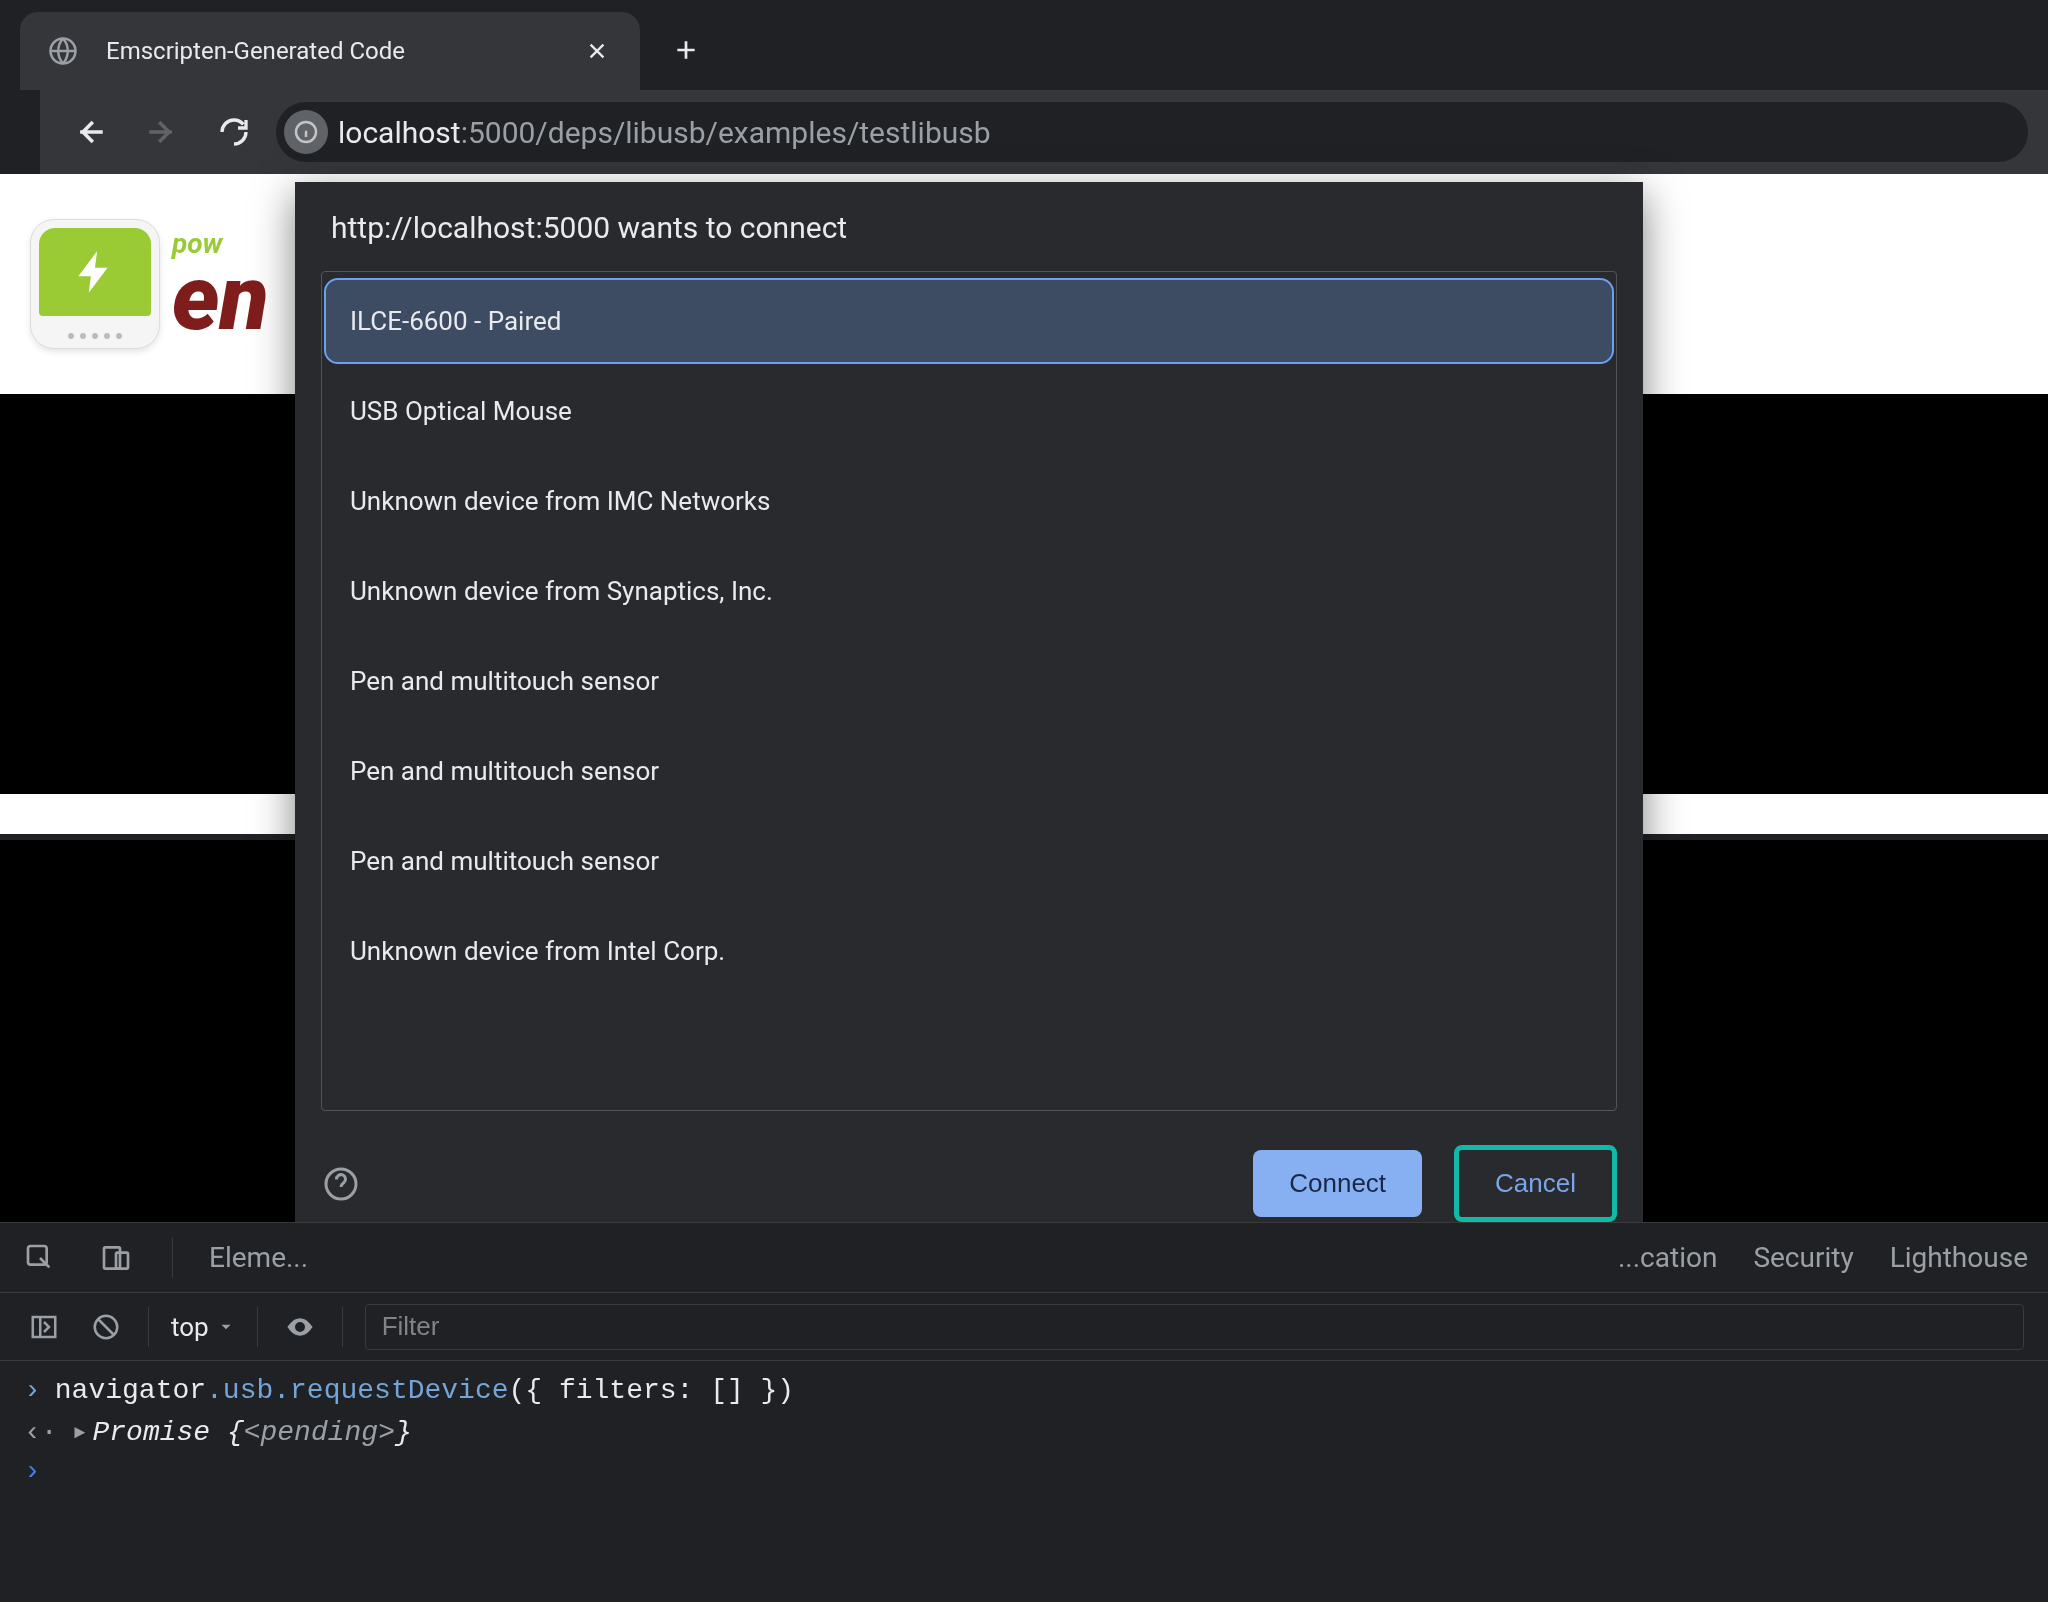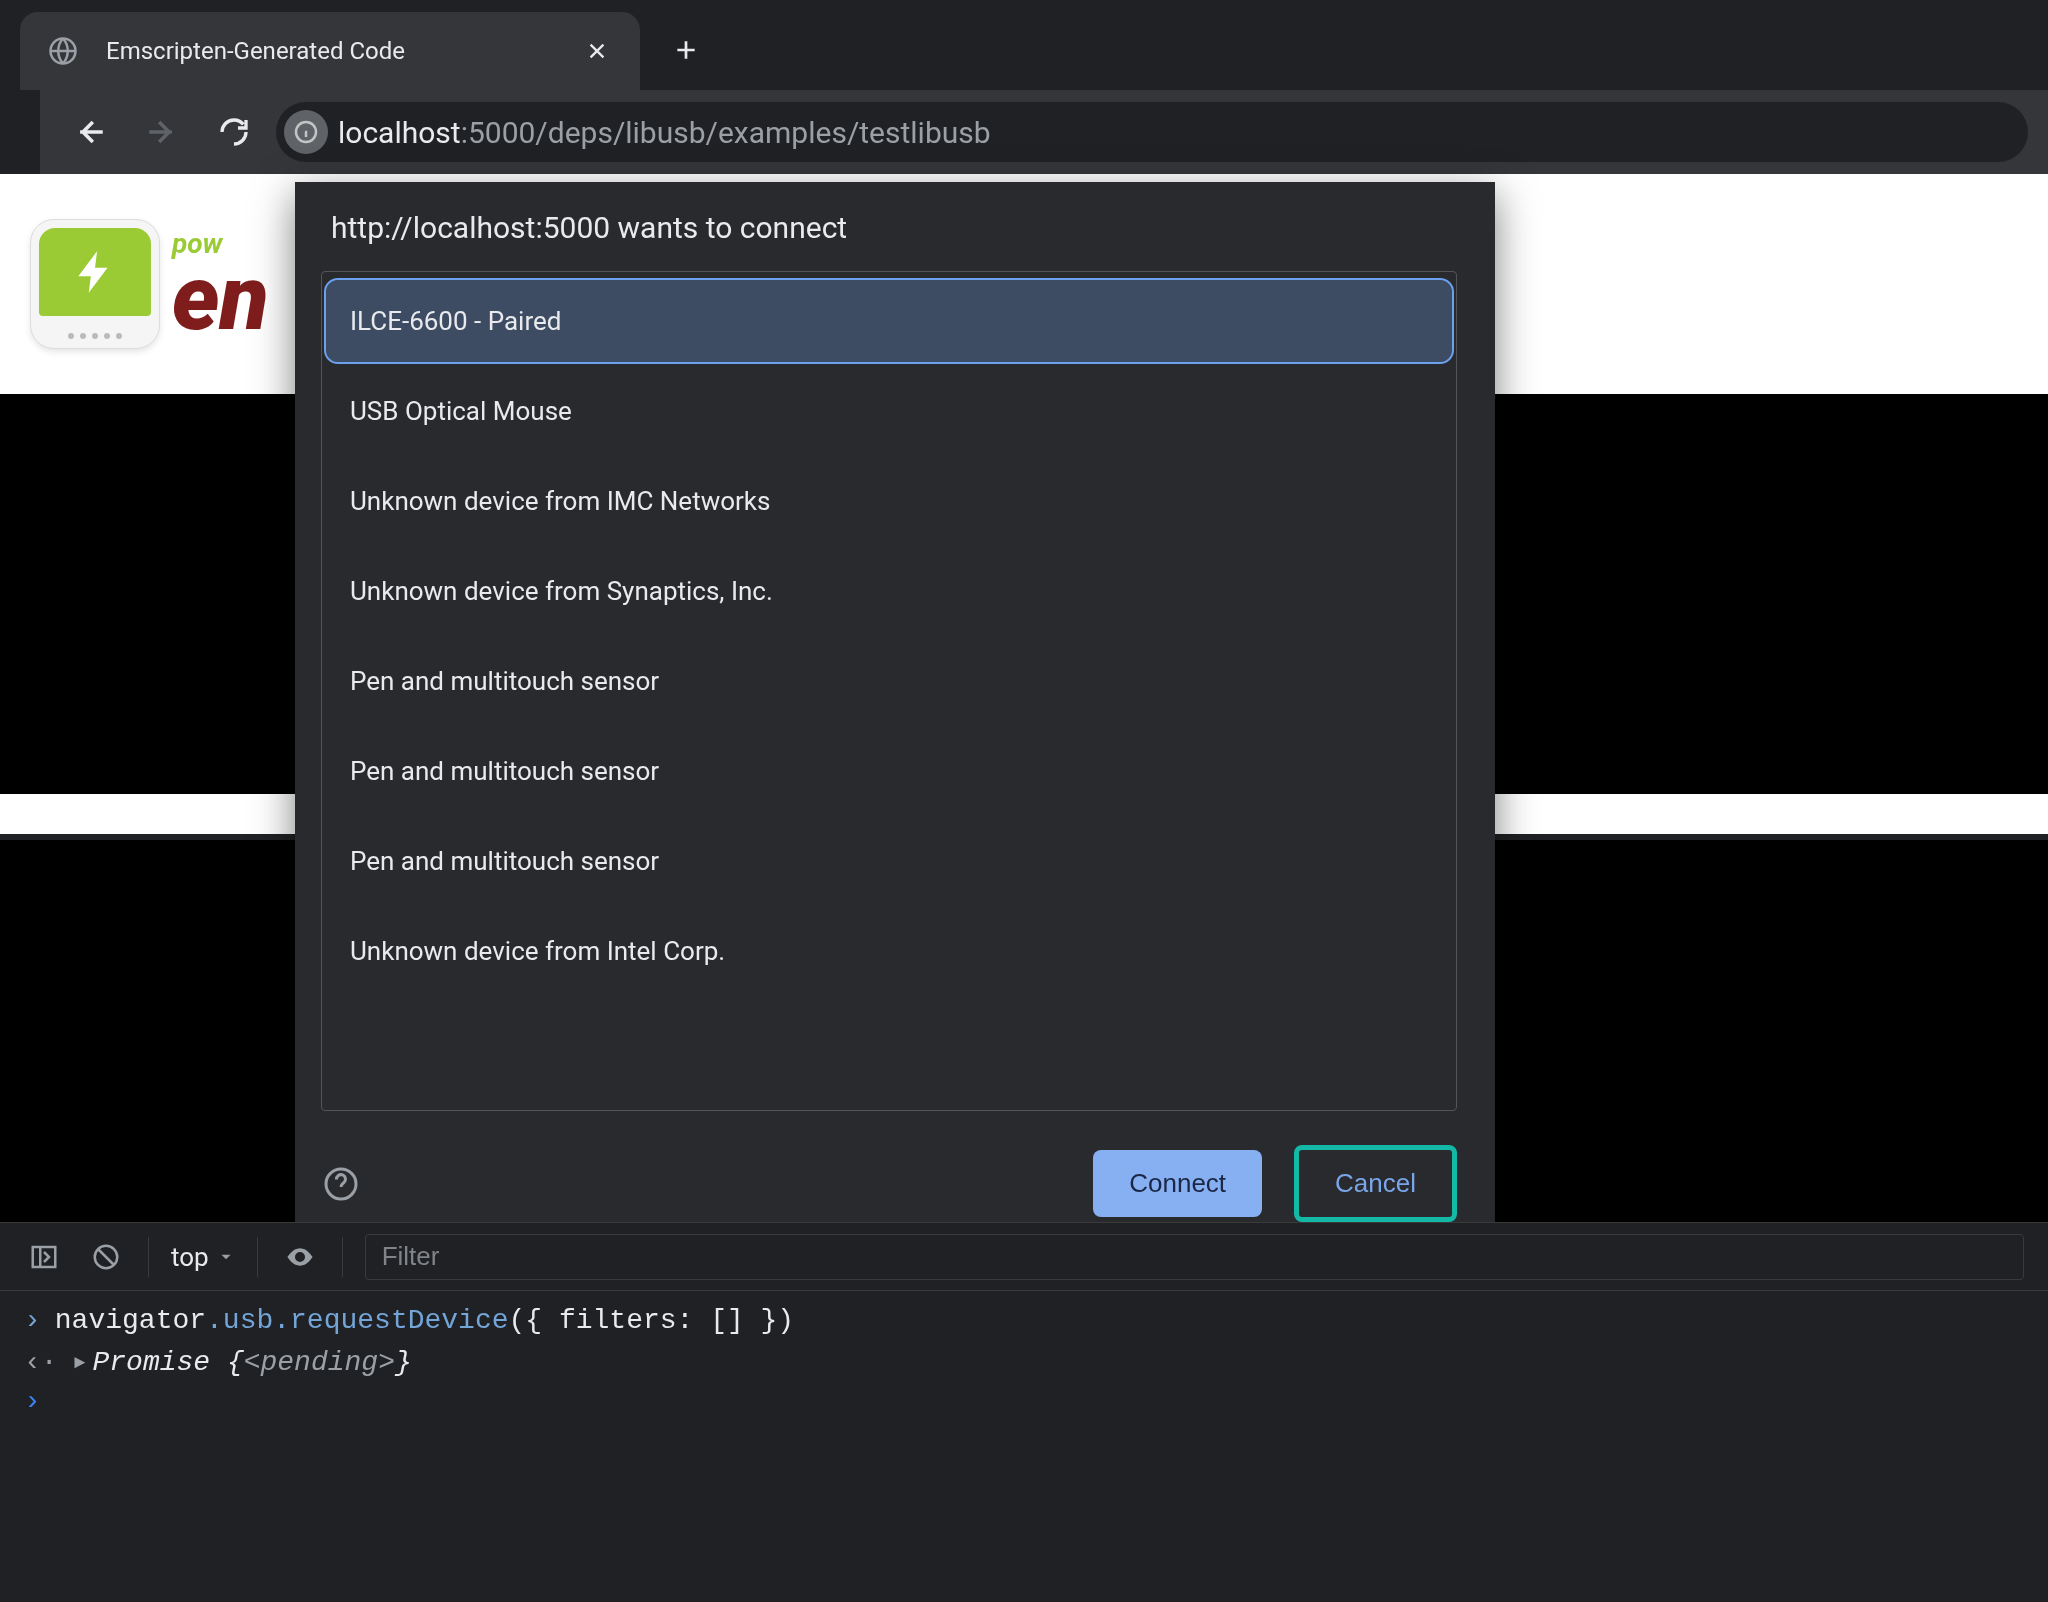--- a/index.html
+++ b/index.html
@@ -140,25 +140,25 @@
       border-top: 4px solid #000;
     }
     .white-strip {
       height: 20px; background:#fff;
     }
 
     
     .dialog {
       position:absolute;
       top:182px; left:295px;
-      width:1200px;
+      width:1348px;
       background:#292a2d;
       border-radius: 0 0 12px 12px;
       box-shadow: 0 12px 40px rgba(0,0,0,.5);
-      padding: 28px 38px 28px 26px;
+      padding: 28px 26px 28px 26px;
       display:flex; flex-direction:column;
     }
     .dialog-title {
       font-size: 30px;
       color:#e8eaed;
       margin: 0 0 26px 10px;
     }
     .dialog-list {
       border:1px solid #545454;
       border-radius: 4px;
@@ -384,20 +384,40 @@
           <path d="M9 9a3 3 0 115 2c-.8.6-2 1.3-2 3M12 18h.01"></path>
         </svg>
     </span>
     <span class="footer-spacer"></span>
     <button class="btn-primary">Connect</button>
     <button class="btn-secondary">Cancel</button>
   </div>
 </div>
 
 <div class="devtools">
+  <div class="devtools-tabs">
+    <span class="dt-ico">
+      <svg viewBox="0 0 24 24" width="32" height="32" fill="none" stroke="#9aa0a6" stroke-width="2">
+          <rect x="3" y="3" width="14" height="14" rx="2"></rect>
+          <path d="M12 12l7 7"></path>
+        </svg>
+    </span>
+    <span class="dt-ico">
+      <svg viewBox="0 0 24 24" width="32" height="32" fill="none" stroke="#9aa0a6" stroke-width="2">
+          <rect x="3" y="4" width="12" height="16" rx="1"></rect>
+          <rect x="12" y="8" width="9" height="12" rx="1"></rect>
+        </svg>
+    </span>
+    <span class="dt-sep"></span>
+    <span>Eleme...</span>
+    <span style="flex:1"></span>
+    <span>...cation</span>
+    <span>Security</span>
+    <span>Lighthouse</span>
+  </div>
 
   <div class="devtools-filter">
     <span class="dt-ico">
       <svg viewBox="0 0 24 24" width="30" height="30" fill="none" stroke="#9aa0a6" stroke-width="2">
           <rect x="3" y="4" width="18" height="16"></rect>
           <path d="M9 4v16"></path>
           <path d="M12 8l4 4-4 4"></path>
         </svg>
     </span>
     <span class="dt-ico">

